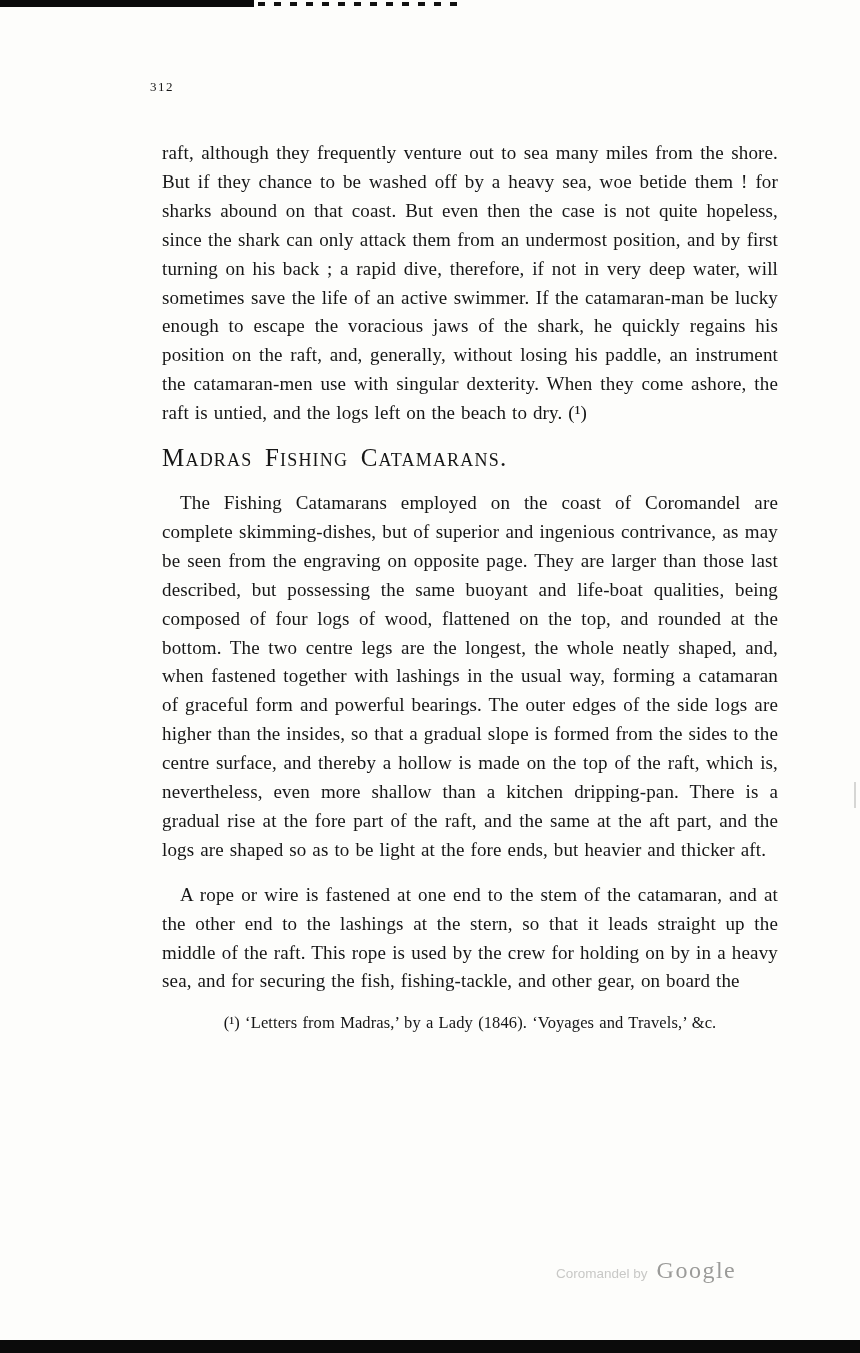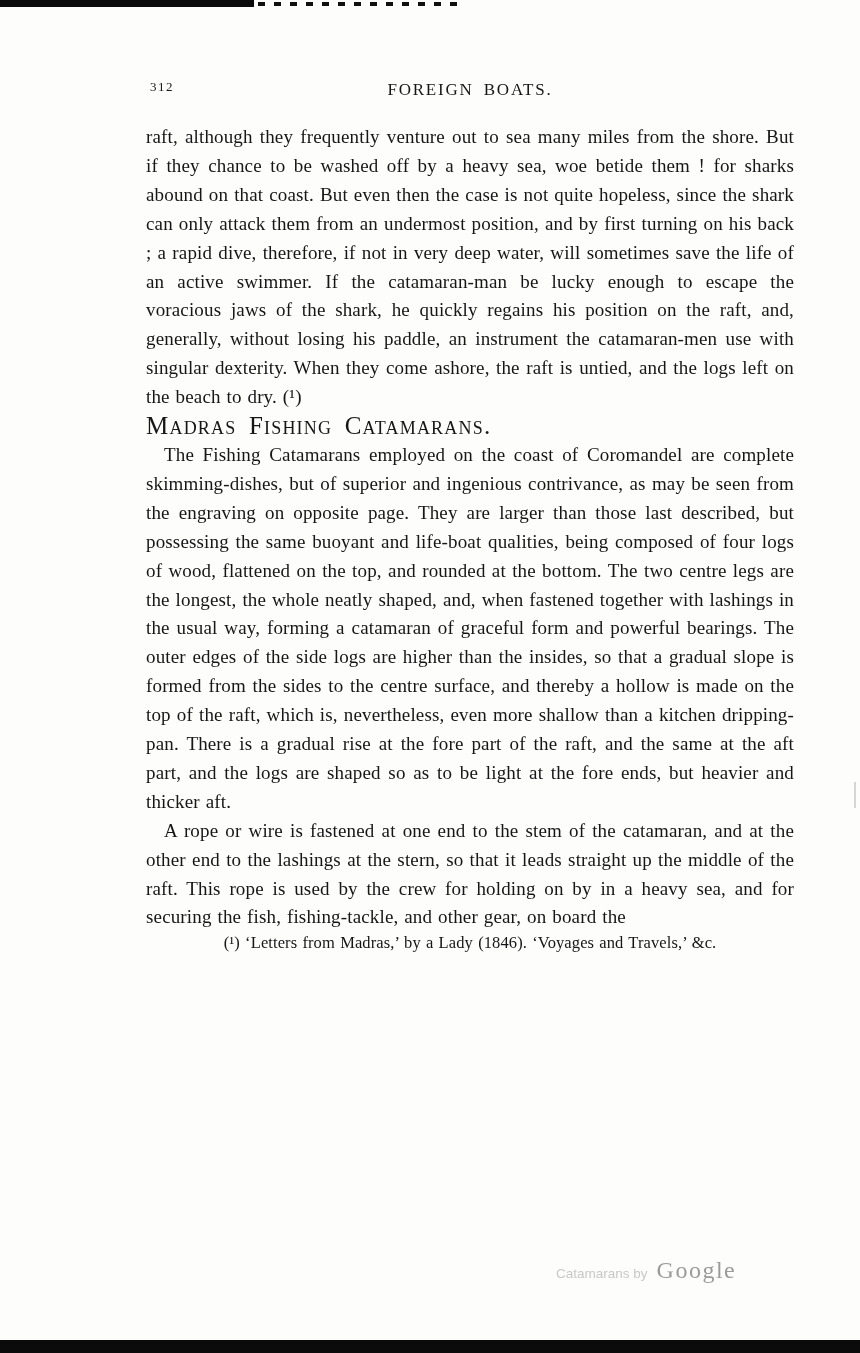--- a/index.html
+++ b/index.html
@@ -57,21 +57,21 @@
     .body-text {
       position: absolute;
       left: 146px; top: 123px;
       width: 648px;
       font-size: 19px;
       line-height: 28.9px;
       text-align: justify;
       letter-spacing: 0.15px;
       word-spacing: 1px;
     }
-    .body-text p { margin: 0; }
+    .body-text p { margin: 16px; }
     .p-indent { text-indent: 18px; }
 
     .section-heading {
       margin: 21px 0 11px 0;
       font-variant: small-caps;
       font-size: 25px;
       letter-spacing: 1.2px;
       word-spacing: 5px;
       text-indent: 0;
     }
@@ -109,27 +109,26 @@
 </head>
 <body>
 
 <div class="scan-bar-top"></div>
 <div class="scan-dashes"></div>
 <div class="scan-tick-right"></div>
 <div class="scan-bar-bottom"></div>
 
 <div class="page-header">
   <span class="page-number">312</span>
-  <span class="running-title">FOREIGN BOATS.</span>
 </div>
 
 <div class="body-text">
   <p>raft, although they frequently venture out to sea many miles from the shore.  But if they chance to be washed off by a heavy sea, woe betide them !  for sharks abound on that coast. But even then the case is not quite hopeless, since the shark can only attack them from an undermost position, and by first turning on his back ;  a rapid dive, therefore, if not in very deep water, will sometimes save the life of an active swimmer.  If the catamaran-man be lucky enough to escape the voracious jaws of the shark, he quickly regains his position on the raft, and, generally, without losing his paddle, an instrument the catamaran-men use with singular dexterity. When they come ashore, the raft is untied, and the logs left on the beach to dry. (¹)</p>
   <p class="section-heading">Madras Fishing Catamarans.</p>
   <p class="p-indent">The Fishing Catamarans employed on the coast of Coromandel are complete skimming-dishes, but of superior and ingenious contrivance, as may be seen from the engraving on opposite page.  They are larger than those last described, but possessing the same buoyant and life-boat qualities, being composed of four logs of wood, flattened on the top, and rounded at the bottom.  The two centre legs are the longest, the whole neatly shaped, and, when fastened together with lashings in the usual way, forming a catamaran of graceful form and powerful bearings.  The outer edges of the side logs are higher than the insides, so that a gradual slope is formed from the sides to the centre surface, and thereby a hollow is made on the top of the raft, which is, nevertheless, even more shallow than a kitchen dripping-pan.  There is a gradual rise at the fore part of the raft, and the same at the aft part, and the logs are shaped so as to be light at the fore ends, but heavier and thicker aft.</p>
   <p class="p-indent">A rope or wire is fastened at one end to the stem of the catamaran, and at the other end to the lashings at the stern, so that it leads straight up the middle of the raft.  This rope is used by the crew for holding on by in a heavy sea, and for securing the fish, fishing-tackle, and other gear, on board the</p>
   <p class="footnote">(¹) ‘Letters from Madras,’ by a Lady (1846).  ‘Voyages and Travels,’ &amp;c.</p>
 </div>
 
 <div class="watermark">
-  <span class="watermark-prefix">Catamarans by</span>
+  <span class="watermark-prefix">Coromandel by</span>
   <span class="watermark-brand">Google</span>
 </div>
 
 </body></html>

